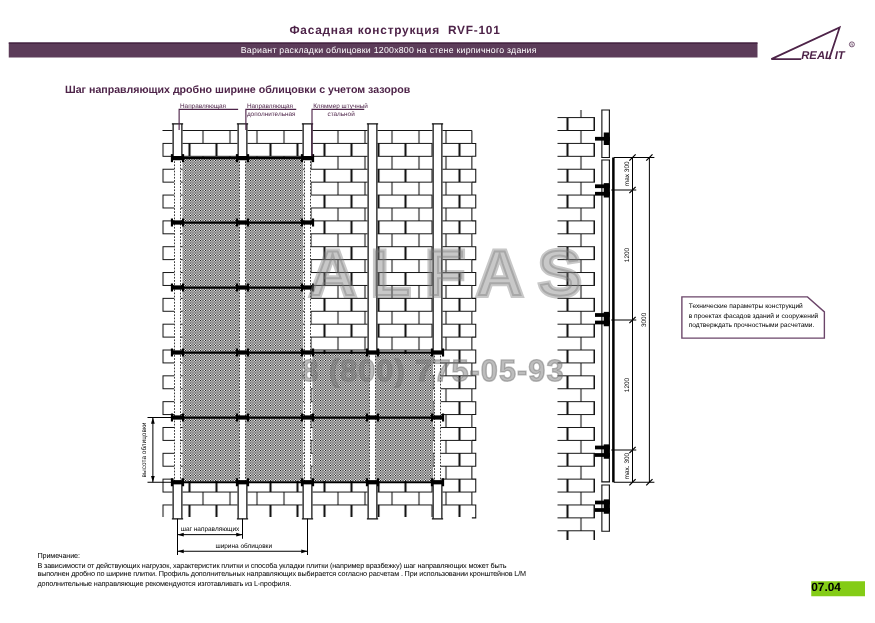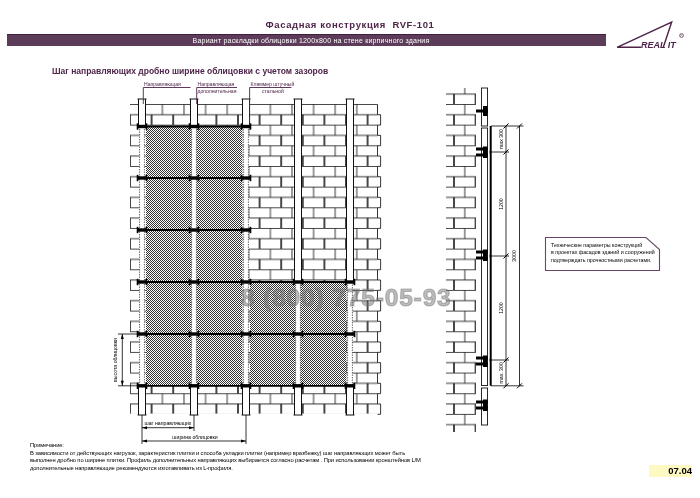--- a/index.html
+++ b/index.html
@@ -5,21 +5,21 @@
   html,body{margin:0;padding:0;background:#fff;}
   body{width:700px;height:498px;font-family:"Liberation Sans",sans-serif;}
   #page{position:relative;width:700px;height:498px;overflow:hidden;background:#fff;}
   .abs{position:absolute;}
   .purple{color:#4e2449;text-align:center;}
 </style>
 </head>
 <body>
 <div id="page">
 
-  <div class="abs purple" style="left:0;top:19px;width:632px;text-align:center;font-size:9.5px;font-weight:bold;letter-spacing:0.6px;padding-left:34px;">Фасадная конструкция&nbsp; RVF-101</div>
+  <div class="abs purple" style="left:0;top:19px;width:632px;text-align:center;font-size:9.5px;font-weight:bold;letter-spacing:0.6px;">Фасадная конструкция&nbsp; RVF-101</div>
 
   <div class="abs" style="left:7px;top:34px;width:599px;height:12px;background:#5c3c59;border-top:1px solid #3f1f3d;box-sizing:border-box;">
     <div style="width:100%;text-align:center;font-size:7px;color:#fff;line-height:11px;letter-spacing:0.2px;padding-left:9px;box-sizing:border-box;">Вариант раскладки облицовки 1200х800 на стене кирпичного здания</div>
   </div>
 
   <svg class="abs" style="left:610px;top:15px;" width="90" height="40" viewBox="0 0 90 40">
     <path d="M7,32.3 L31,32.3 M7,32.3 L61.7,7 L53.3,32.3" fill="none" stroke="#4e2449" stroke-width="1.4"></path>
     <text x="31" y="32.5" font-size="9" font-weight="bold" font-style="italic" fill="#4e2449" font-family="Liberation Sans">REAL</text>
     <text x="57.8" y="32.5" font-size="9" font-weight="bold" font-style="italic" fill="#4e2449" font-family="Liberation Sans">IT</text>
     <circle cx="71.5" cy="20.5" r="2" fill="none" stroke="#4e2449" stroke-width="0.6"></circle>
@@ -287,24 +287,25 @@
     </g>
 
     <path d="M545.5,237.5 H646 L659.5,249.5 V270.5 H545.5 Z" fill="#fff" stroke="#6b4569" stroke-width="1.1"></path>
     <g fill="#000" font-size="5.3" font-family="Liberation Sans">
       <text x="551" y="246.5">Технические параметры конструкций</text>
       <text x="551" y="254">в проектах фасадов зданий и сооружений</text>
       <text x="551" y="261.5">подтверждать прочностными расчетами.</text>
     </g>
   </svg>
 
+  <div class="abs" style="left:247px;top:189px;font-size:53px;font-weight:bold;color:rgba(125,125,125,0.42);letter-spacing:11.2px;-webkit-text-stroke:3.2px rgba(125,125,125,0.42);">ALFAS</div>
   <div class="abs" style="left:241px;top:267.5px;font-size:24.5px;font-weight:bold;color:rgba(115,115,115,0.47);letter-spacing:0.85px;margin-top:16px;-webkit-text-stroke:1.1px rgba(115,115,115,0.47);">8 (800) 775-05-93</div>
 
   <div class="abs" style="left:30px;top:442px;width:420px;font-size:5.8px;line-height:7.7px;letter-spacing:-0.12px;color:#000;">
     Примечание:<br>
     В зависимости от действующих нагрузок, характеристик плитки и способа укладки плитки (например вразбежку) шаг направляющих может быть<br>
     выполнен дробно по ширине плитки. Профиль дополнительных направляющих выбирается согласно расчетам . При использовании кронштейнов L/M<br>
     дополнительные направляющие рекомендуются изготавливать из L-профиля.
   </div>
 
-  <div class="abs" style="left:649px;top:465px;width:43px;height:12px;background:#fef9c3;text-align:right;font-size:9.5px;font-weight:bold;color:#000;line-height:12px;">07.04</div>
+  <div class="abs" style="left:649px;top:465px;width:43px;height:12px;background:#84cc16;text-align:left;font-size:9.5px;font-weight:bold;color:#000;line-height:12px;">07.04</div>
 
 </div>
 
 </body></html>

